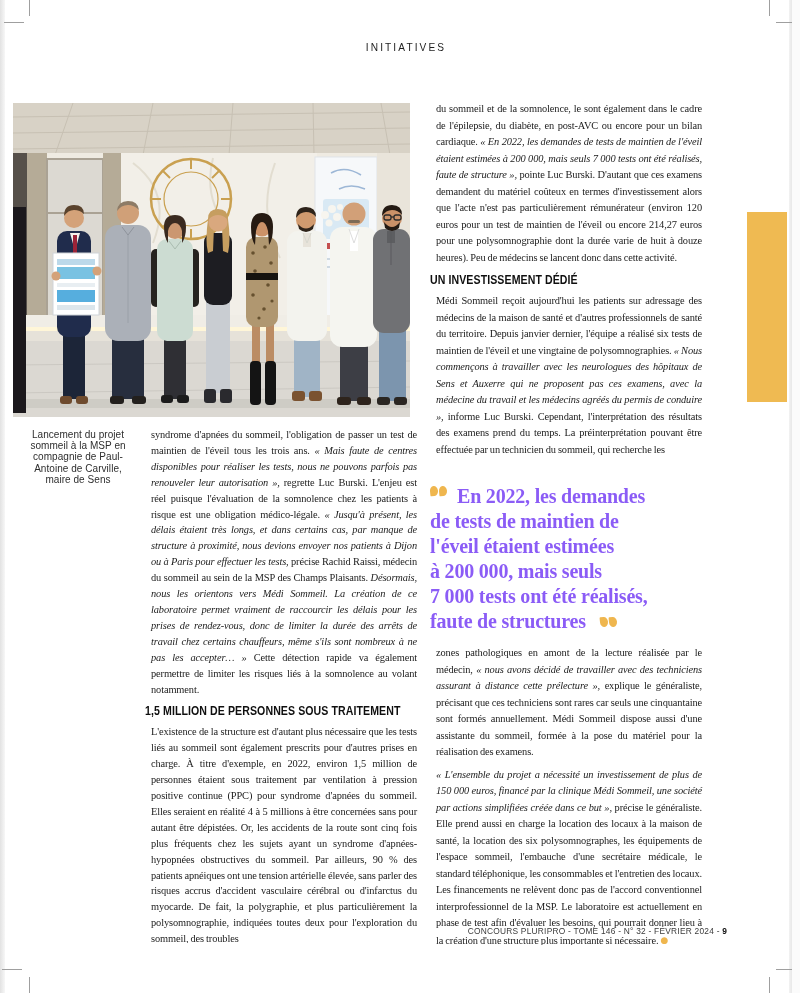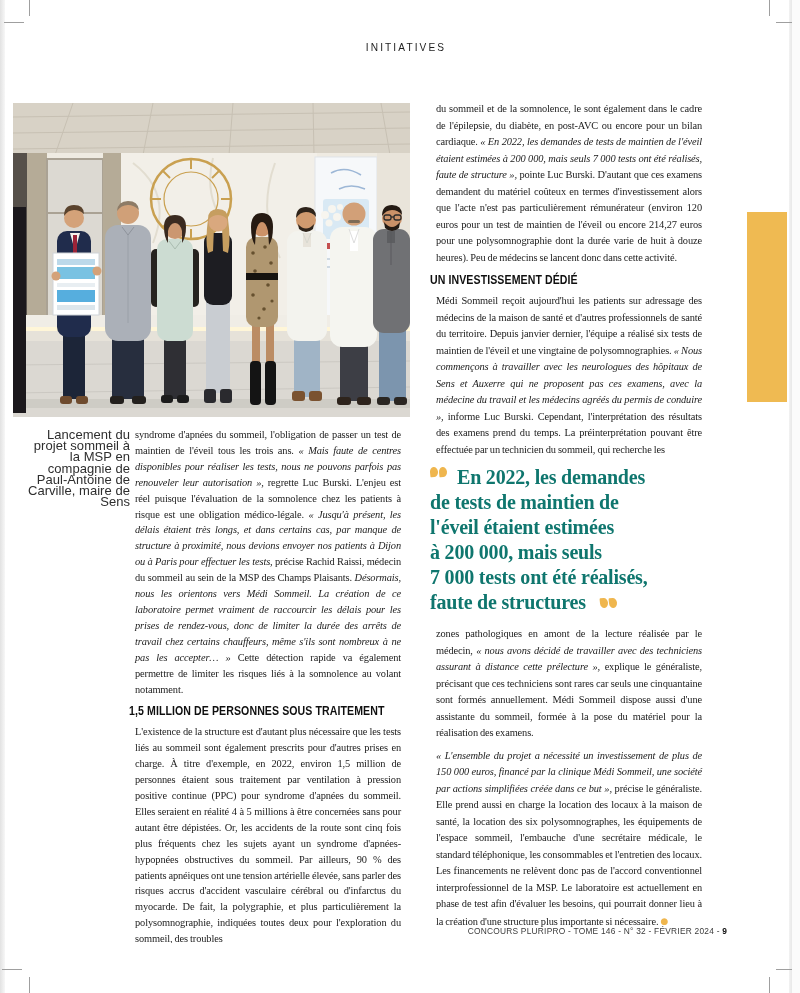--- a/index.html
+++ b/index.html
@@ -11,37 +11,37 @@
   .cm{position:absolute;background:#9f9f9f;}
   .cm.v{width:1px;height:16px;}
   .cm.h{height:1px;width:20px;}
   
   .kicker{position:absolute;left:40px;right:20px;top:41px;text-align:center;
           font-family:"Liberation Sans",sans-serif;font-size:11.5px;font-weight:500;
           letter-spacing:2.4px;color:#1d1d1d;transform:scaleX(0.88);}
   
   .photo{position:absolute;left:13px;top:103px;width:397px;height:314px;overflow:hidden;background:#e8e4db;}
   
-  .caption{position:absolute;left:26px;top:429px;width:104px;text-align:right;
-           font-family:"Liberation Sans",sans-serif;font-size:13px;line-height:11.2px;
+  .caption{position:absolute;left:26px;top:429px;width:104px;text-align:center;
+           font-family:"Liberation Sans",sans-serif;font-size:10px;line-height:11.2px;
            font-weight:500;color:#2e2e2e;letter-spacing:0.05px;}
   
   .col{position:absolute;width:278px;overflow:hidden;}
-  .col-left{left:129px;top:421px;height:522px;}
+  .col-left{left:145px;top:421px;height:522px;}
   .col-right{left:430px;top:95px;height:850px;}
   p.body{margin:6px;font-size:10.4px;line-height:15.9px;text-align:justify;
          letter-spacing:-0.12px;word-spacing:-0.4px;color:#1b1b1b;hyphens:auto;-webkit-hyphens:auto;}
   .col-right p.body{line-height:16.5px;}
   .it{font-style:italic;}
   .h2{font-family:"Liberation Sans",sans-serif;font-weight:700;font-size:12.3px;color:#0f0f0f;
       letter-spacing:0.1px;white-space:nowrap;transform:scaleX(0.86);transform-origin:0 50%;
       margin:7px 0 4px;}
   
-  .pullquote{margin:7px 0 11px;font-weight:700;font-size:20px;line-height:25px;
-             color:#0f766e;letter-spacing:-0.2px;}
+  .pullquote{margin:26px 0 11px;font-weight:700;font-size:20px;line-height:25px;
+             color:#8b5cf6;letter-spacing:-0.2px;}
   .pq-text{white-space:pre-line;}
   .qmarks{white-space:nowrap;}
   .qmarks i{display:inline-block;width:8px;height:10px;background:#efb64e;}
   .qmarks.open i{border-radius:50% 50% 50% 1px;margin:0 1px 0 0;vertical-align:7px;transform:rotate(-6deg);}
   .qmarks.open{margin-right:9px;}
   .qmarks.close i{border-radius:1px 50% 50% 50%;margin:0 0 0 1px;vertical-align:1px;transform:rotate(-6deg);}
   .qmarks.close{margin-left:8px;}
   .end-dot{color:#efb64e;font-size:9px;font-family:"DejaVu Sans",sans-serif;vertical-align:1px;}
   
   .side-tab{position:absolute;left:747px;top:212px;width:40px;height:190px;background:#efba52;}

